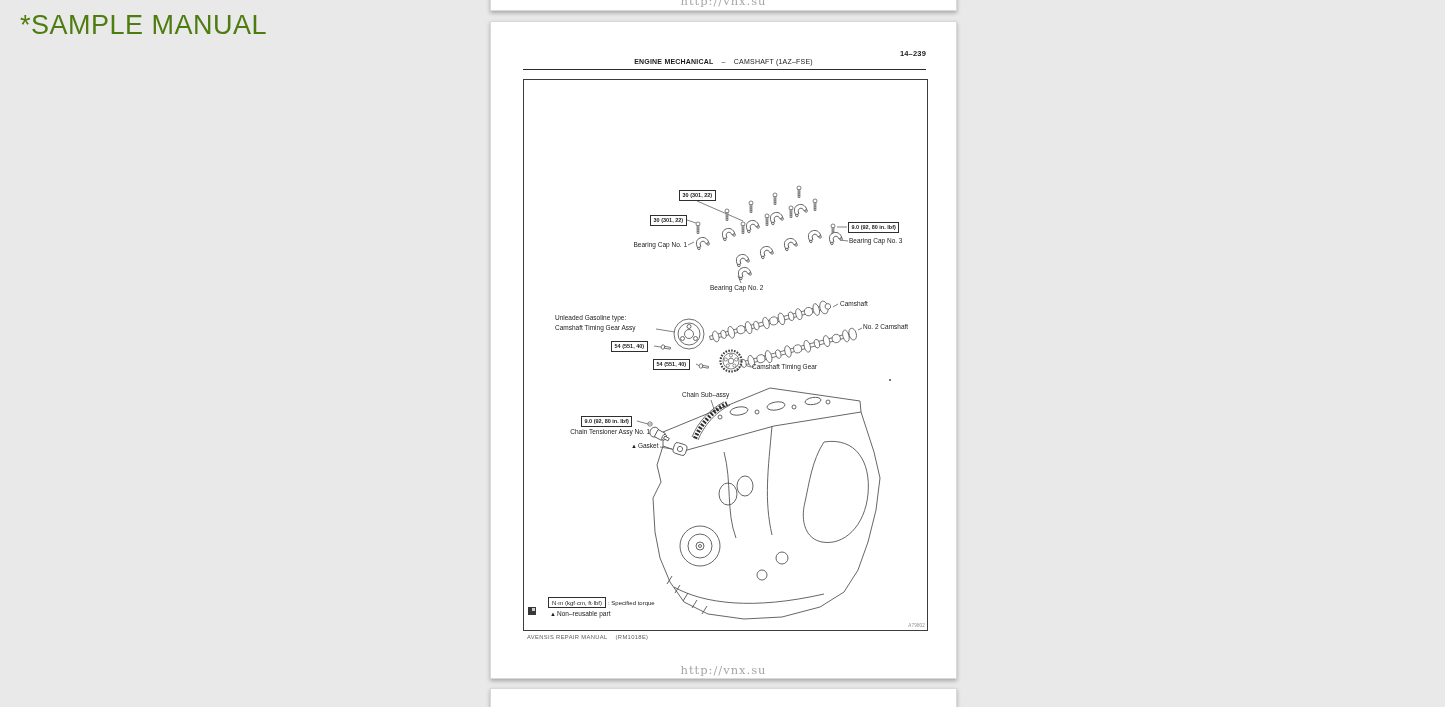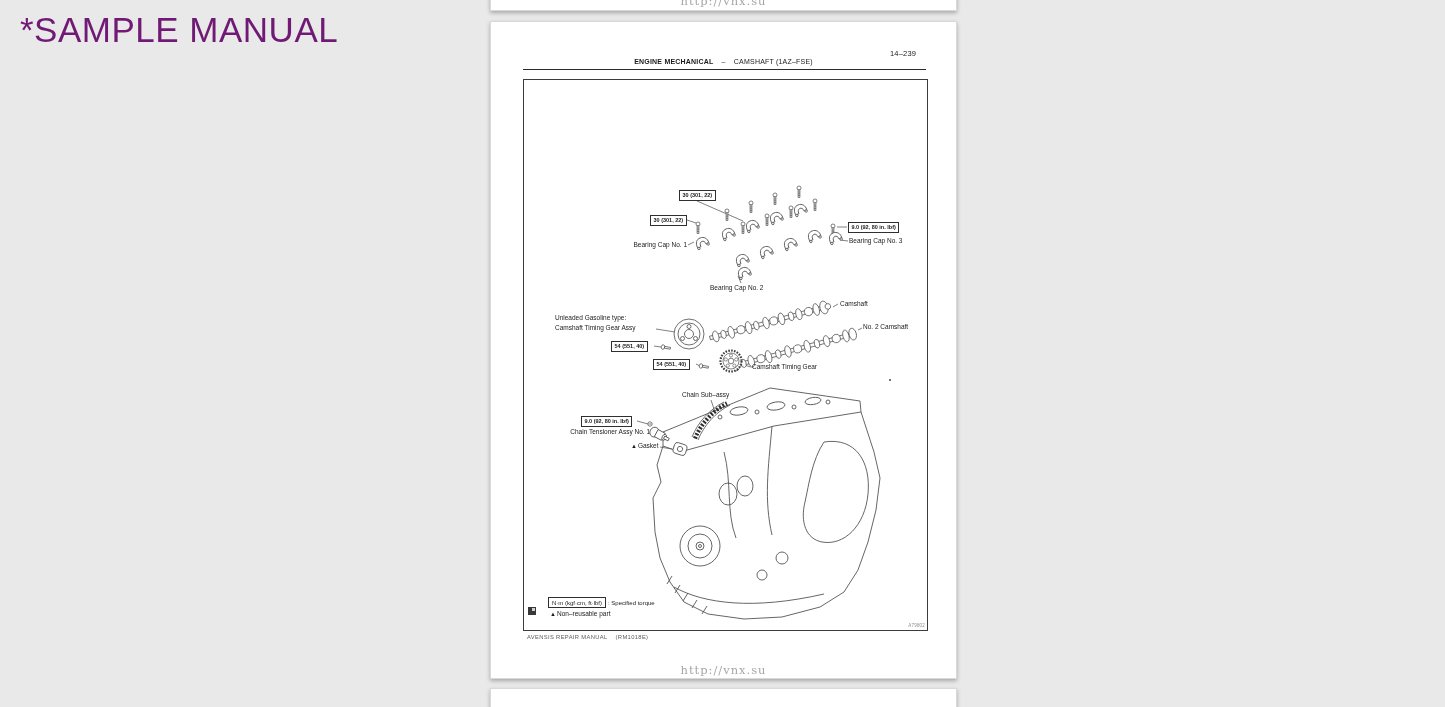--- a/index.html
+++ b/index.html
@@ -4,40 +4,40 @@
 <style>
   html,body{margin:0;padding:0;}
   body{
     width:1445px;height:707px;overflow:hidden;position:relative;
     background:#e9e9e9;
     font-family:"Liberation Sans", sans-serif;
     color:#1a1a1a;
   }
   .sample-overlay{
     position:absolute;left:20px;top:10px;
-    font-size:35px;color:#701a75;letter-spacing:.5px;white-space:nowrap;
+    font-size:27px;color:#4d7c0f;letter-spacing:.5px;white-space:nowrap;
   }
   .page{
     position:absolute;left:490px;width:467px;background:#ffffff;
     border:1px solid #d9d9d9;box-shadow:0 2px 4px rgba(0,0,0,.28);
     box-sizing:border-box;
   }
   .page-prev{top:-50px;height:61px;}
   .page-main{top:21px;height:658px;}
   .page-next{top:688px;height:90px;}
   .watermark{
     position:absolute;left:0;width:100%;text-align:center;
     font-family:"DejaVu Serif", serif;font-size:11.5px;color:#a6a6a6;
     letter-spacing:1px;white-space:nowrap;
   }
   .watermark.on-prev{bottom:2px;}
   .watermark.on-main{top:641px;}
   .page-number{
-    position:absolute;left:399px;top:27px;width:46px;text-align:left;
-    font-size:7.5px;font-weight:normal;letter-spacing:.2px;
+    position:absolute;left:399px;top:27px;width:46px;text-align:center;
+    font-size:7.5px;font-weight:bold;letter-spacing:.2px;
   }
   .doc-header{
     position:absolute;left:0;top:36px;width:100%;text-align:center;
     font-size:7px;letter-spacing:.2px;white-space:nowrap;
   }
   .doc-header .sect{font-weight:bold;}
   .doc-header .sep{margin:0 6px;color:#333;}
   .header-rule{
     position:absolute;left:32px;top:47px;width:403px;height:1px;background:#2b2b2b;
   }

